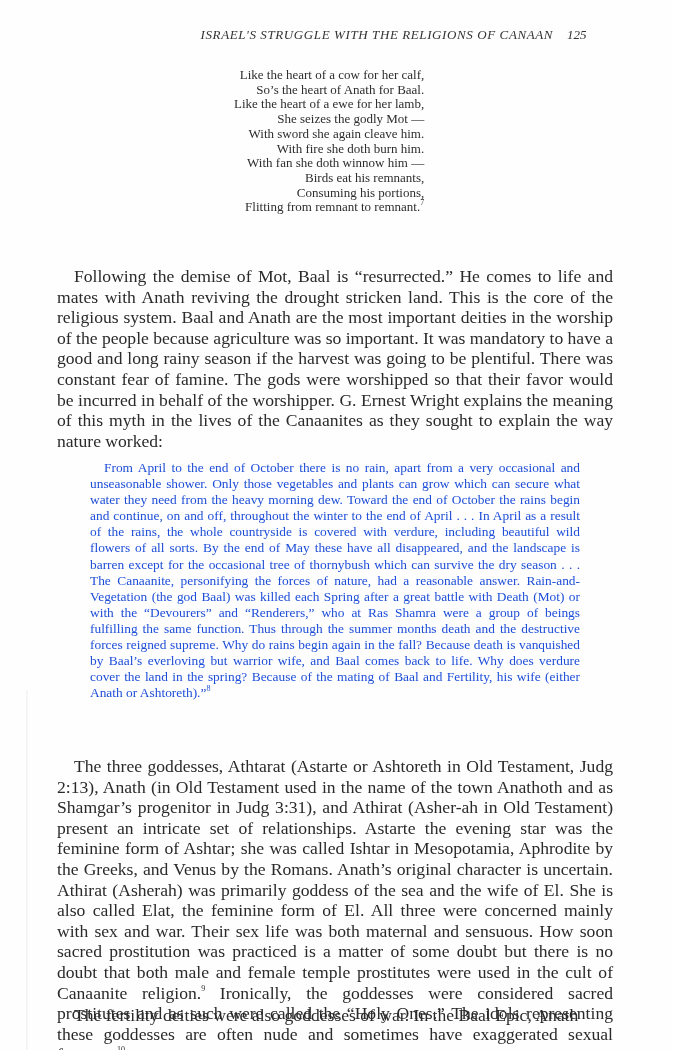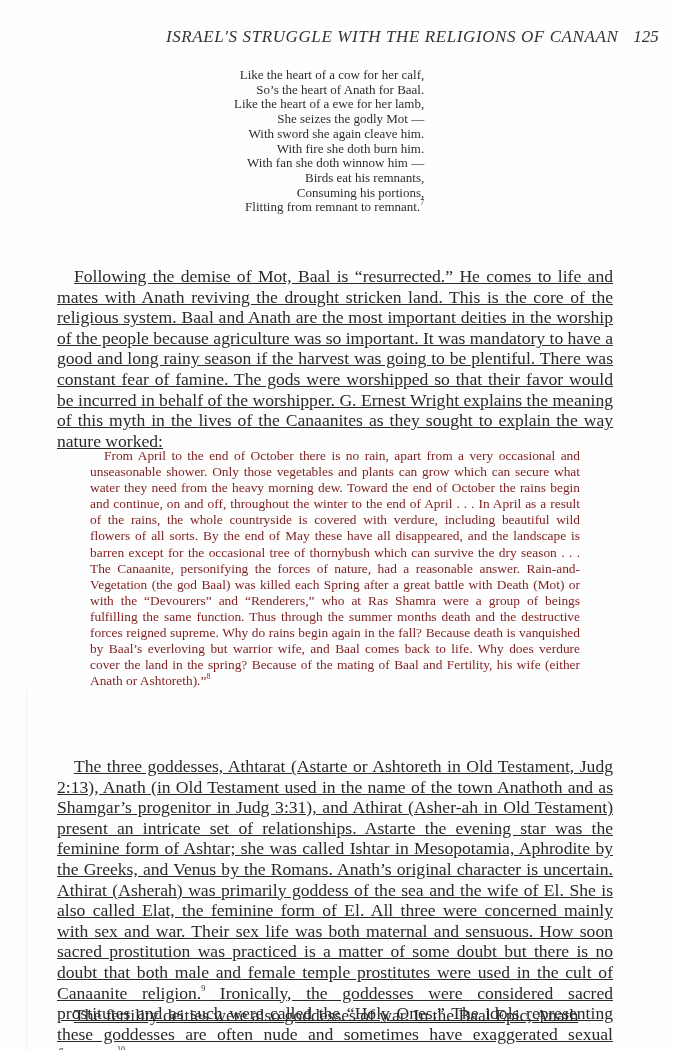--- a/index.html
+++ b/index.html
@@ -26,25 +26,25 @@
       position: absolute;
       left: 26px;
       top: 690px;
       width: 2px;
       height: 360px;
       background: linear-gradient(to right, #f1f1f1, #fafafa);
     }
     .running-head {
       position: absolute;
       top: 27px;
-      left: 166px;
+      left: 172px;
       width: 443px;
       text-align: center;
       font-style: italic;
-      font-size: 17px;
+      font-size: 13px;
       letter-spacing: 0.6px;
       color: #333;
       white-space: nowrap;
     }
     .running-head .title { margin-right: 10px; }
     .running-head .pageno { font-style: italic; letter-spacing: 0; }
 
     .poem {
       position: absolute;
       left: 220px;
@@ -66,35 +66,35 @@
 
     .body-text {
       position: absolute;
       left: 57px;
       width: 556px;
       font-size: 17.6px;
       line-height: 20.6px;
       text-align: justify;
       color: #2a2a2a;
     }
-    .body-text p { margin: 0; text-indent: 17px; text-decoration: underline; }
+    .body-text p { margin: 0; text-indent: 17px; }
 
     .para1 { top: 266px; }
     .para2 { top: 756px; }
     .para3 { top: 1005px; }
 
     .blockquote {
       position: absolute;
       left: 90px;
-      top: 448px;
+      top: 460px;
       width: 490px;
       font-size: 13.4px;
       line-height: 16.1px;
       text-align: justify;
-      color: #7f1d1d;
+      color: #1d4ed8;
     }
     .blockquote p { margin: 0; text-indent: 14px; }
   </style>
 </head>
 <body>
 
 <div class="page">
   <div class="gutter-shadow"></div>
 
   <div class="running-head">

